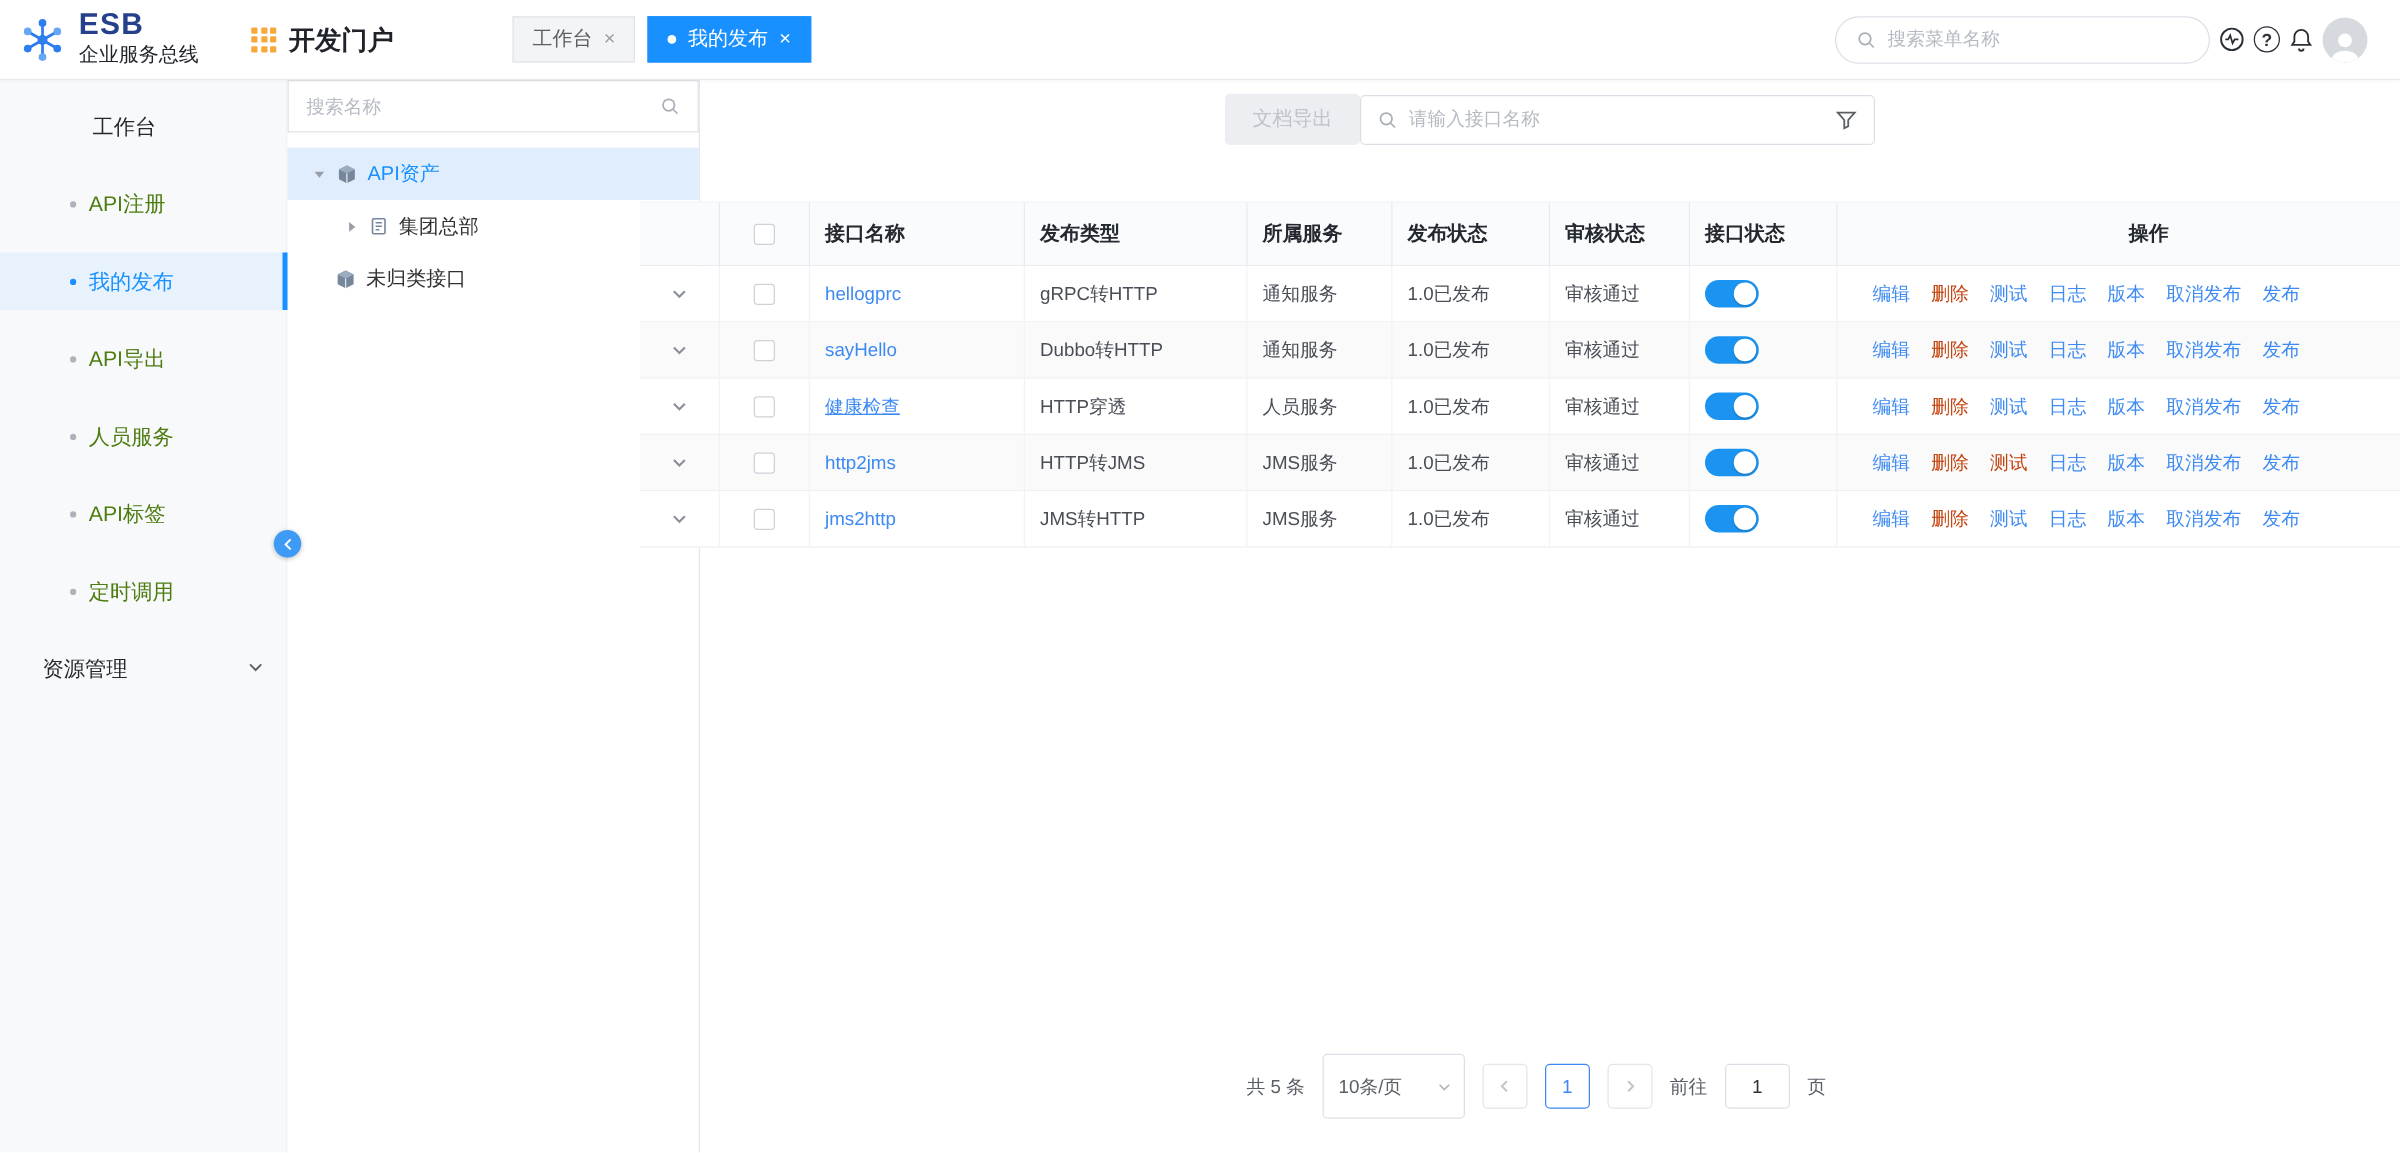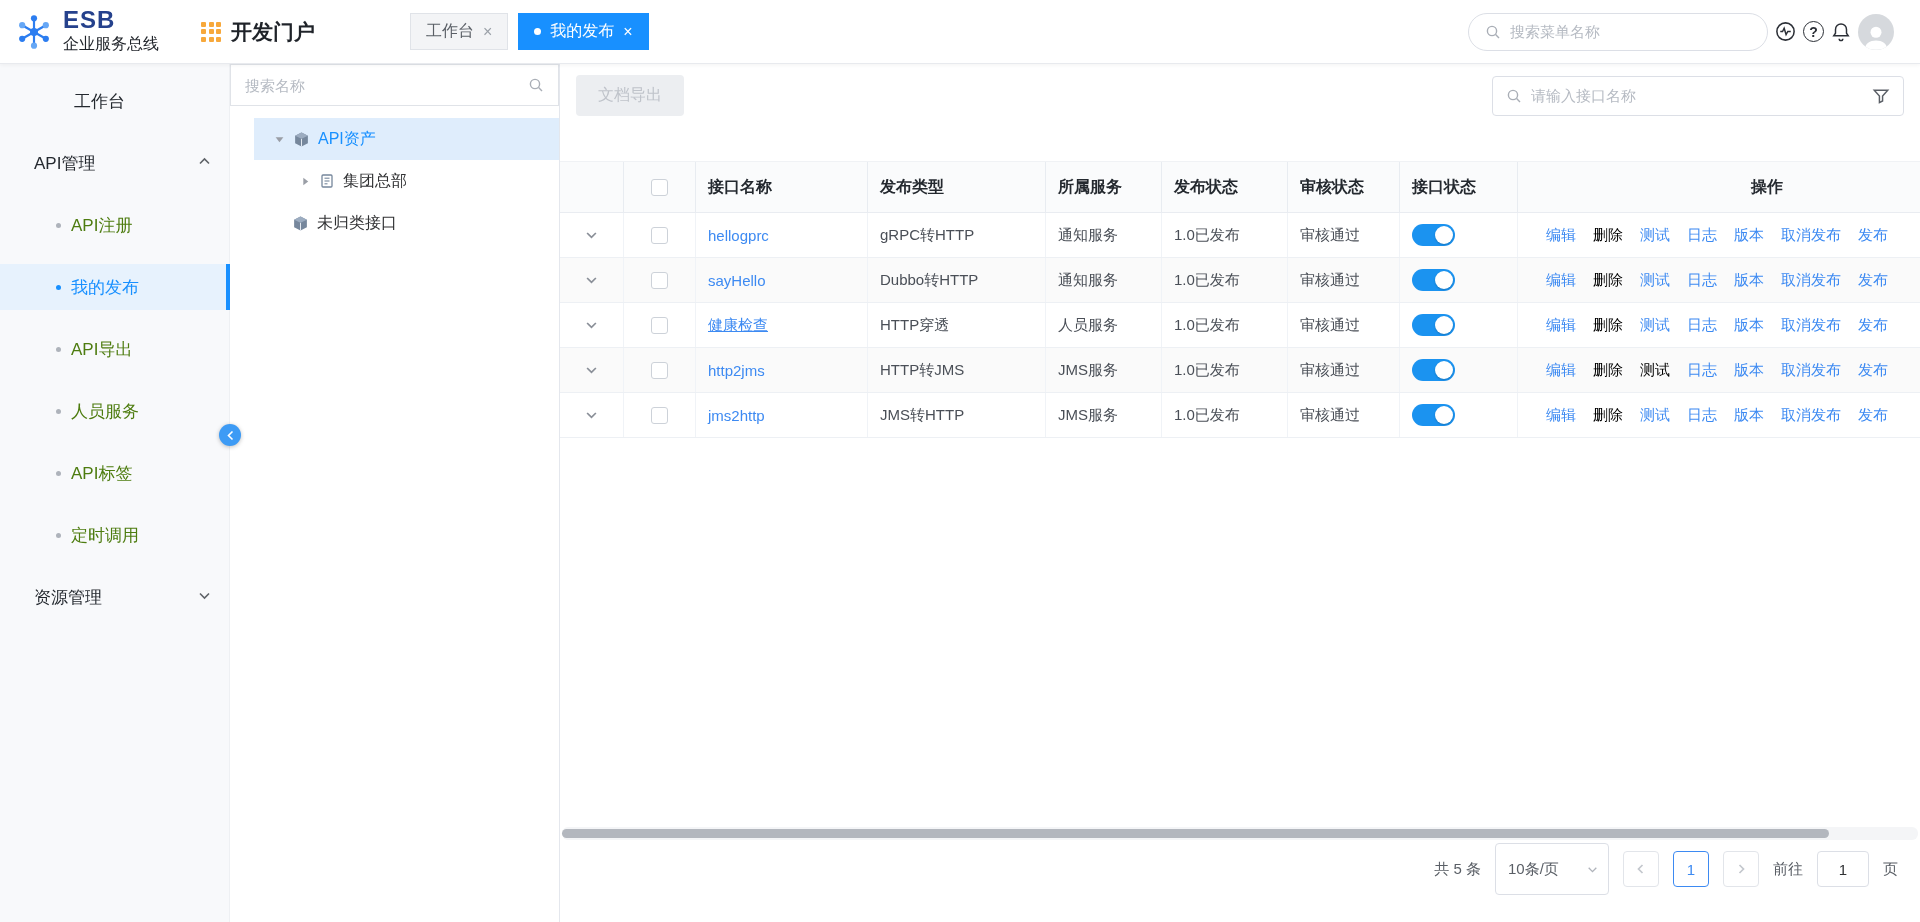--- a/index.html
+++ b/index.html
@@ -64,36 +64,36 @@
   .s-item.sub .dot { width:5px; height:5px; border-radius:50%; background:#aeb3bb; flex:0 0 5px; }
   .s-item.sub.selected { background:#e7f2fd; color:#1890ff; position:relative; }
   .s-item.sub.selected .dot { background:#1890ff; }
   .s-item.sub.selected::after { content:""; position:absolute; right:-1px; top:0; width:4px; height:100%; background:#1890ff; }
   .g-chev svg { width:13px; height:13px; stroke:#5f6368; fill:none; stroke-width:1.6; }
 
   
   .treepanel { width:330px; flex:0 0 330px; background:#fff; border-right:1px solid #e4e7ed; display:flex; flex-direction:column; }
   .tree-search { height:42px; flex:0 0 42px; border:1px solid #e0e3e8; display:flex; align-items:center; gap:8px; padding:0 14px; background:#fff; }
   .tree { padding-top:12px; }
-  .t-node { height:42px; display:flex; align-items:center; gap:8px; font-size:16px; color:#303133; cursor:pointer;margin-left:24px; }
+  .t-node { height:42px; display:flex; align-items:center; gap:8px; font-size:16px; color:#303133; cursor:pointer; }
   .t-node .caret svg { width:11px; height:11px; fill:#9a9ea6; display:block; }
   .t-node.root { padding-left:20px; }
   .t-node.child { padding-left:46px; }
   .t-node.child2 { padding-left:38px; }
   .t-node.selected { background:#dfedfc; color:#1890ff; }
   .t-ico svg { display:block; }
 
   .collapse-btn {
     position:absolute; left:219px; top:360px; width:22px; height:22px; border-radius:50%;
     background:#3d9bf5; color:#fff; display:flex; align-items:center; justify-content:center;
     font-size:13px; cursor:pointer; box-shadow:0 1px 4px rgba(0,0,0,.25); z-index:6;
   }
 
   
-  .main { flex:1; min-width:0; display:flex; flex-direction:column; background:#fff; }
+  .main { flex:1; min-width:0; display:flex; flex-direction:column; background:#fff;align-items:center; }
   .toolbar { height:63px; flex:0 0 63px; display:flex; align-items:center; justify-content:space-between; padding:0 16px; }
   .btn-export {
     background:#eceef1; color:#bfc3ca; border:none; border-radius:4px;
     font-size:16px; padding:10px 22px; cursor:not-allowed;
     font-family:"Liberation Sans","DejaVu Sans",sans-serif;
   }
   .api-search { width:412px; height:40px; border:1px solid #dcdfe6; border-radius:4px; display:flex; align-items:center; gap:9px; padding:0 13px; background:#fff; }
 
   
   .table-wrap { flex:1; overflow:hidden; min-height:0;margin-top:34px; }
@@ -114,21 +114,21 @@
   .trow { display:flex; height:45px; border-bottom:1px solid #edf0f4; font-size:15px; color:#4a4f57; background:#fff; }
   .trow.striped { background:#fafafa; }
   .exp-btn { cursor:pointer; display:inline-flex; }
   .exp-btn svg, .row-chev { width:15px; height:15px; fill:none; stroke:#8a8f98; stroke-width:1.4; }
   .checkbox { width:17px; height:17px; border:1px solid #cdd2d9; border-radius:3px; background:#fff; display:inline-block; cursor:pointer; }
   .link { color:#3d8af2; cursor:pointer; }
   .link.u { text-decoration:underline; }
   .switch { width:43px; height:22px; border-radius:11px; background:#1b93f0; position:relative; display:inline-block; cursor:pointer; }
   .switch .knob { position:absolute; right:2px; top:2px; width:18px; height:18px; border-radius:50%; background:#fff; box-shadow:0 1px 2px rgba(0,0,0,.2); }
   .op { color:#3d8af2; margin-right:17px; white-space:nowrap; cursor:pointer; }
-  .op.disabled { color:#000000; cursor:not-allowed; }
+  .op.disabled { color:#c2410c; cursor:not-allowed; }
 
   
   .hscroll { height:13px; flex:0 0 13px; background:#f4f5f7; position:relative; margin:0 2px; border-radius:6px; }
   .hscroll .thumb { position:absolute; left:0; top:2px; height:9px; width:93.4%; background:#b3b7be; border-radius:5px; cursor:pointer; }
 
   
   .pager { height:58px; flex:0 0 58px; margin-bottom:24px; display:flex; align-items:center; justify-content:flex-end; gap:14px; padding-right:22px; font-size:15px; color:#5a5f66; }
   .pgsize { width:114px; height:52px; border:1px solid #dcdfe6; border-radius:4px; background:#fff; display:flex; align-items:center; justify-content:space-between; padding:0 10px 0 12px; cursor:pointer; }
   .pgsize svg { width:11px; height:11px; fill:none; stroke:#b0b4bb; stroke-width:1.6; }
   .pgbtn { width:36px; height:36px; border:1px solid #e2e5ea; border-radius:4px; background:#fff; display:flex; align-items:center; justify-content:center; cursor:pointer; }
@@ -226,28 +226,20 @@
       </span>
     </div>
   </header>
 
   <div class="bodyrow">
 
     <aside class="sidebar">
       <div class="s-item top-item">
         <span>工作台</span>
       </div>
-      <div class="s-item group">
-        <span>API管理</span>
-        <span class="g-chev">
-          <svg viewBox="0 0 13 12">
-              <polyline points="2,8 6.5,3.5 11,8"></polyline>
-            </svg>
-        </span>
-      </div>
       <div class="s-item sub">
         <span class="dot"></span>
         <span>API注册</span>
       </div>
       <div class="s-item sub selected">
         <span class="dot"></span>
         <span>我的发布</span>
       </div>
       <div class="s-item sub">
         <span class="dot"></span>

